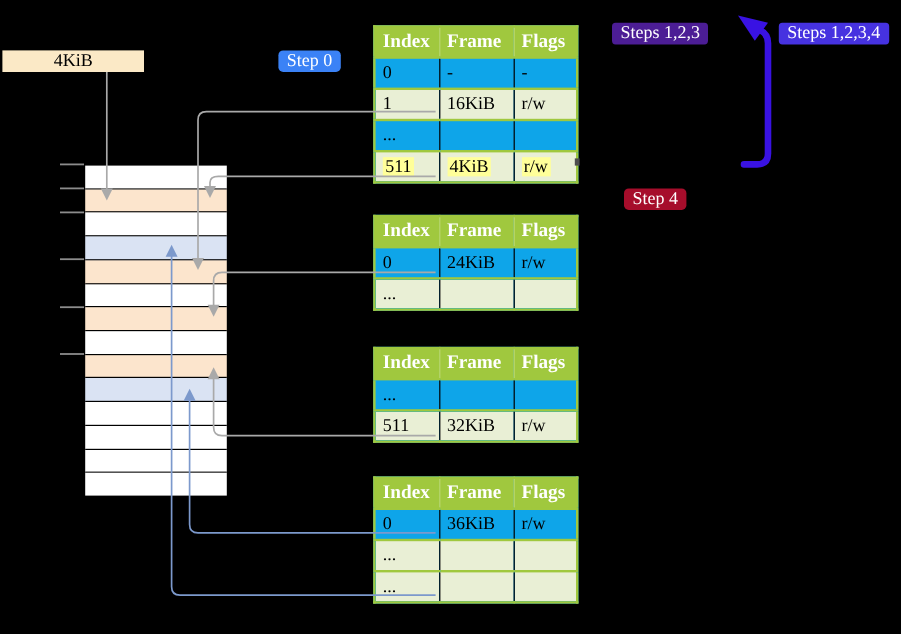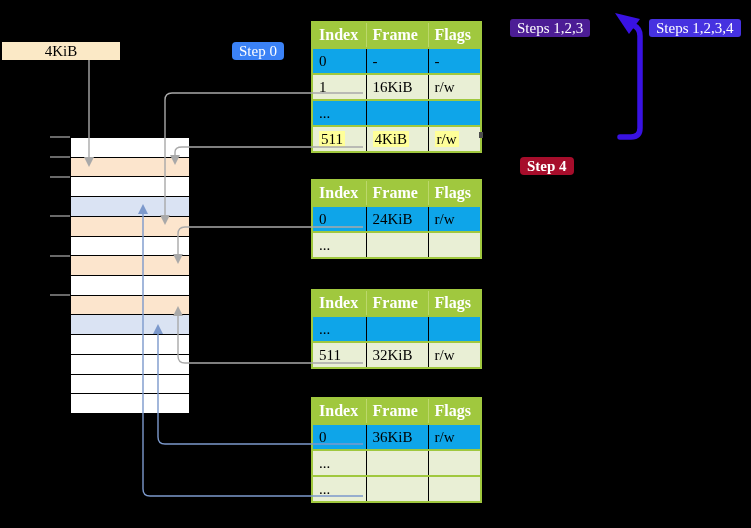--- a/index.html
+++ b/index.html
@@ -29,21 +29,21 @@
 </head>
 <body>
 
 <div id="canvas">
 
   <div class="tanlabel" style="background-color: rgb(251, 233, 198);">4KiB</div>
 
   <div class="badge" style="left: 188px; top: 42px; background-color: #3b82f6; margin-left: 44px;">Step 0</div>
   <div class="badge" style="left: 510px; top: 19px; border-radius: 3px; background-color: #4c1d95;">Steps 1,2,3</div>
   <div class="badge" style="left: 649px; top: 19px; border-radius: 3px; background-color: rgb(70, 50, 224);">Steps 1,2,3,4</div>
-  <div class="badge" style="left: 520px; top: 157px; background-color: rgb(166, 13, 43); font-weight: bold;">Step 4</div>
+  <div class="badge" style="left: 520px; top: 157px; background-color: rgb(166, 13, 43);">Step 4</div>
 
   <div id="memstack">
     <div class="mem-row" style="background-color: rgb(255, 255, 255);"></div>
     <div class="mem-row" style="background-color: rgb(252, 229, 205);"></div>
     <div class="mem-row" style="background-color: rgb(255, 255, 255);"></div>
     <div class="mem-row" style="background-color: rgb(218, 227, 243);"></div>
     <div class="mem-row" style="background-color: rgb(252, 229, 205);"></div>
     <div class="mem-row" style="background-color: rgb(255, 255, 255);"></div>
     <div class="mem-row" style="background-color: rgb(252, 229, 205);"></div>
     <div class="mem-row" style="background-color: rgb(255, 255, 255);"></div>

